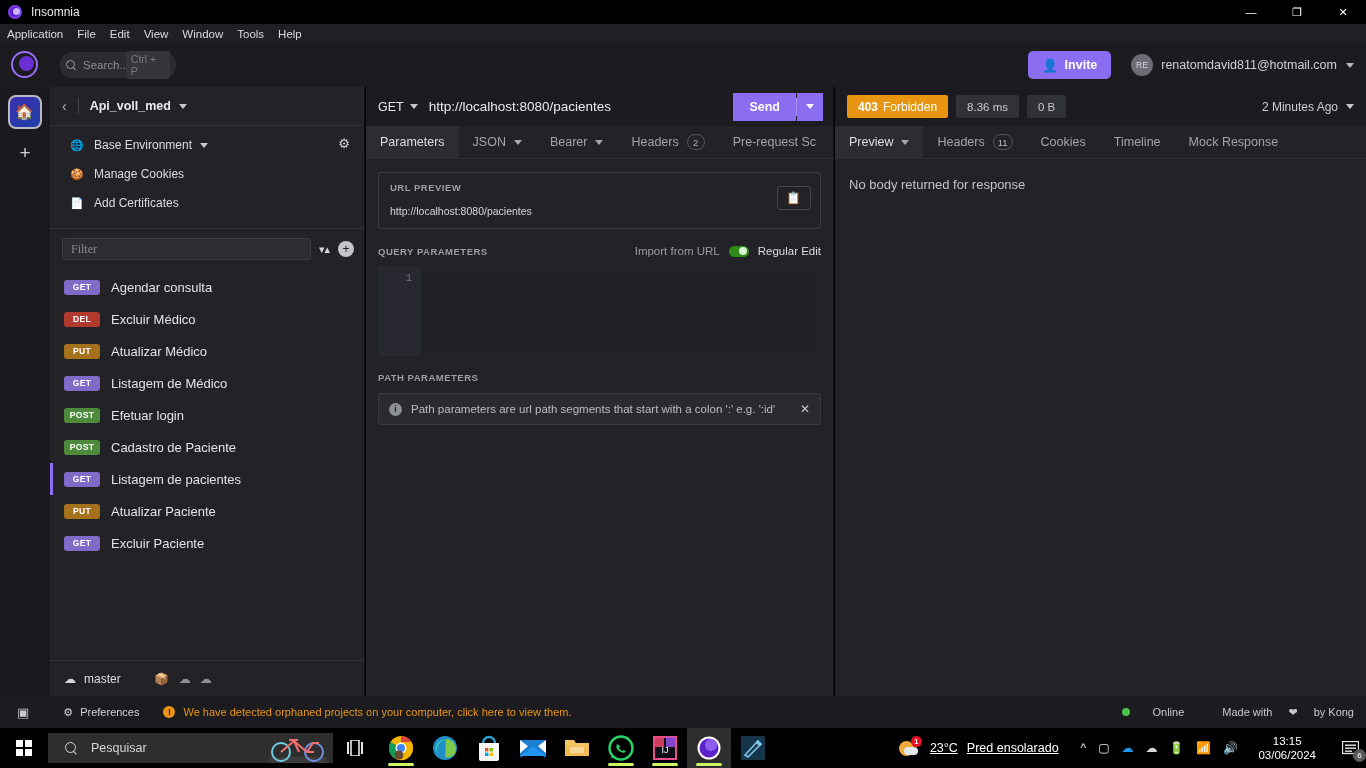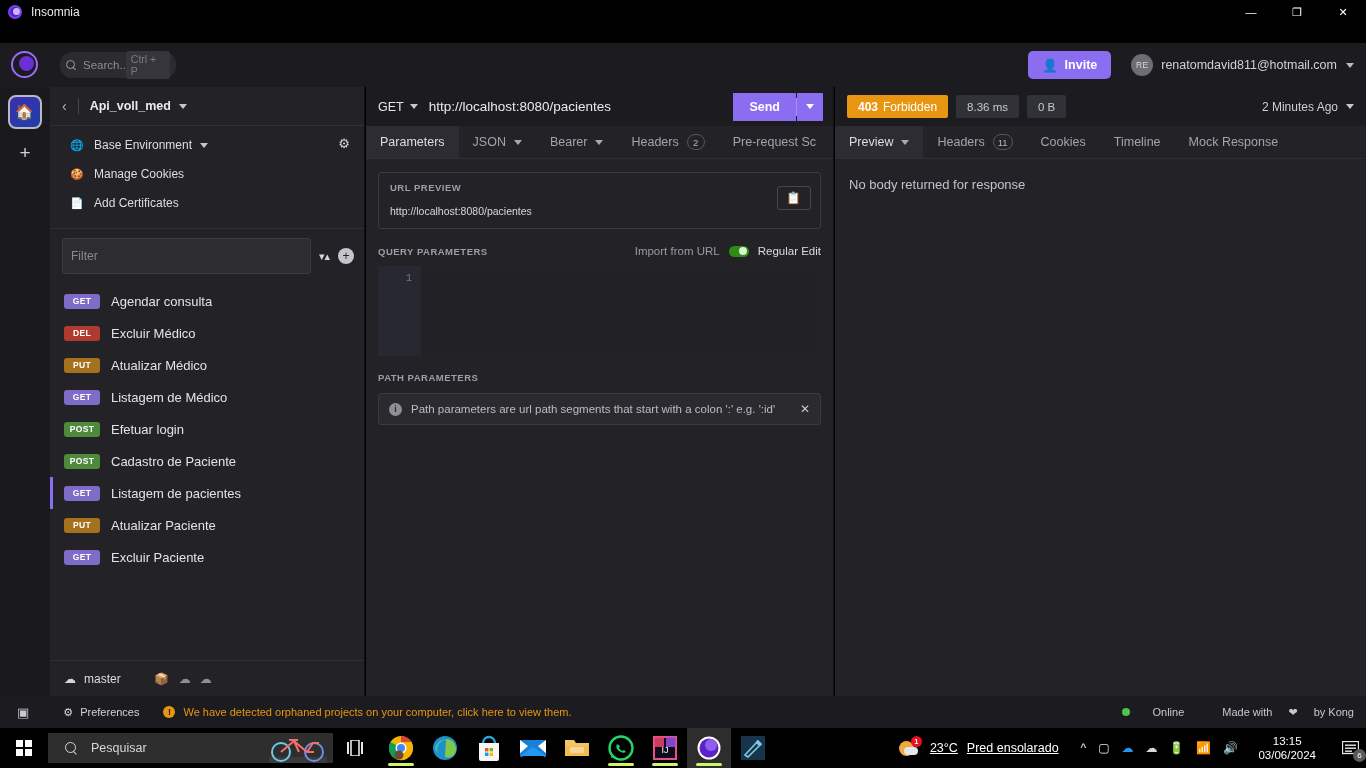--- a/index.html
+++ b/index.html
@@ -130,23 +130,23 @@
   .env-row:last-child { margin-bottom: 0; }
   .env-row .gi { width: 15px; font-size: 11px; color: #cdcdd4; text-align: center; margin-right: 9px; }
   .env-caret {
     width: 0; height: 0; border-left: 4px solid transparent; border-right: 4px solid transparent;
     border-top: 5px solid #c6c6cd; margin-left: 8px;
   }
   .env-gear { position: absolute; right: 14px; top: 10px; color: #d1d1d8; font-size: 13px; cursor: pointer; }
 
   .sb-filter { display: flex; align-items: center; padding: 9px 10px 9px 12px; gap: 8px; }
   .filter-input {
-    flex: 1; height: 36px; background: #2c2c31; border: 1px solid #3b3b42;
+    flex: 1; height: 22px; background: #2c2c31; border: 1px solid #3b3b42;
     border-radius: 3px; color: #c9c9d0; font-size: 12px; padding: 5px 8px;
-    font-family: Liberation Sans, sans-serif;
+    font-family: Liberation Serif, serif;
   }
   .filter-input::placeholder { color: #8a8a92; }
   .sb-sort { color: #d2d2d9; font-size: 11px; cursor: pointer; line-height: 1; }
   .sb-add {
     width: 16px; height: 16px; border-radius: 50%; background: #c4c4cb; color: #232327;
     font-size: 12px; display: flex; align-items: center; justify-content: center; cursor: pointer;
     line-height: 1;
   }
 
   .req-list { flex: 1; overflow: hidden; position: relative; padding-top: 2px; }
@@ -397,20 +397,29 @@
         <div class="moon"></div>
     </div>
     <span class="tb-title">Insomnia</span>
     <div class="tb-ctrls">
       <div class="tb-btn">—</div>
       <div class="tb-btn">❐</div>
       <div class="tb-btn close">✕</div>
     </div>
   </div>
 
+  <div class="menubar">
+    <div class="menu-item">Application</div>
+    <div class="menu-item">File</div>
+    <div class="menu-item">Edit</div>
+    <div class="menu-item">View</div>
+    <div class="menu-item">Window</div>
+    <div class="menu-item">Tools</div>
+    <div class="menu-item">Help</div>
+  </div>
 
   <div class="ins-header">
     <div class="ins-logo">
       <div class="ring"></div>
         <div class="moon"></div>
     </div>
     <div class="searchbox">
       <span class="mag"></span>
       <span class="sp">Search..</span>
       <span class="kbd">Ctrl + P</span>

